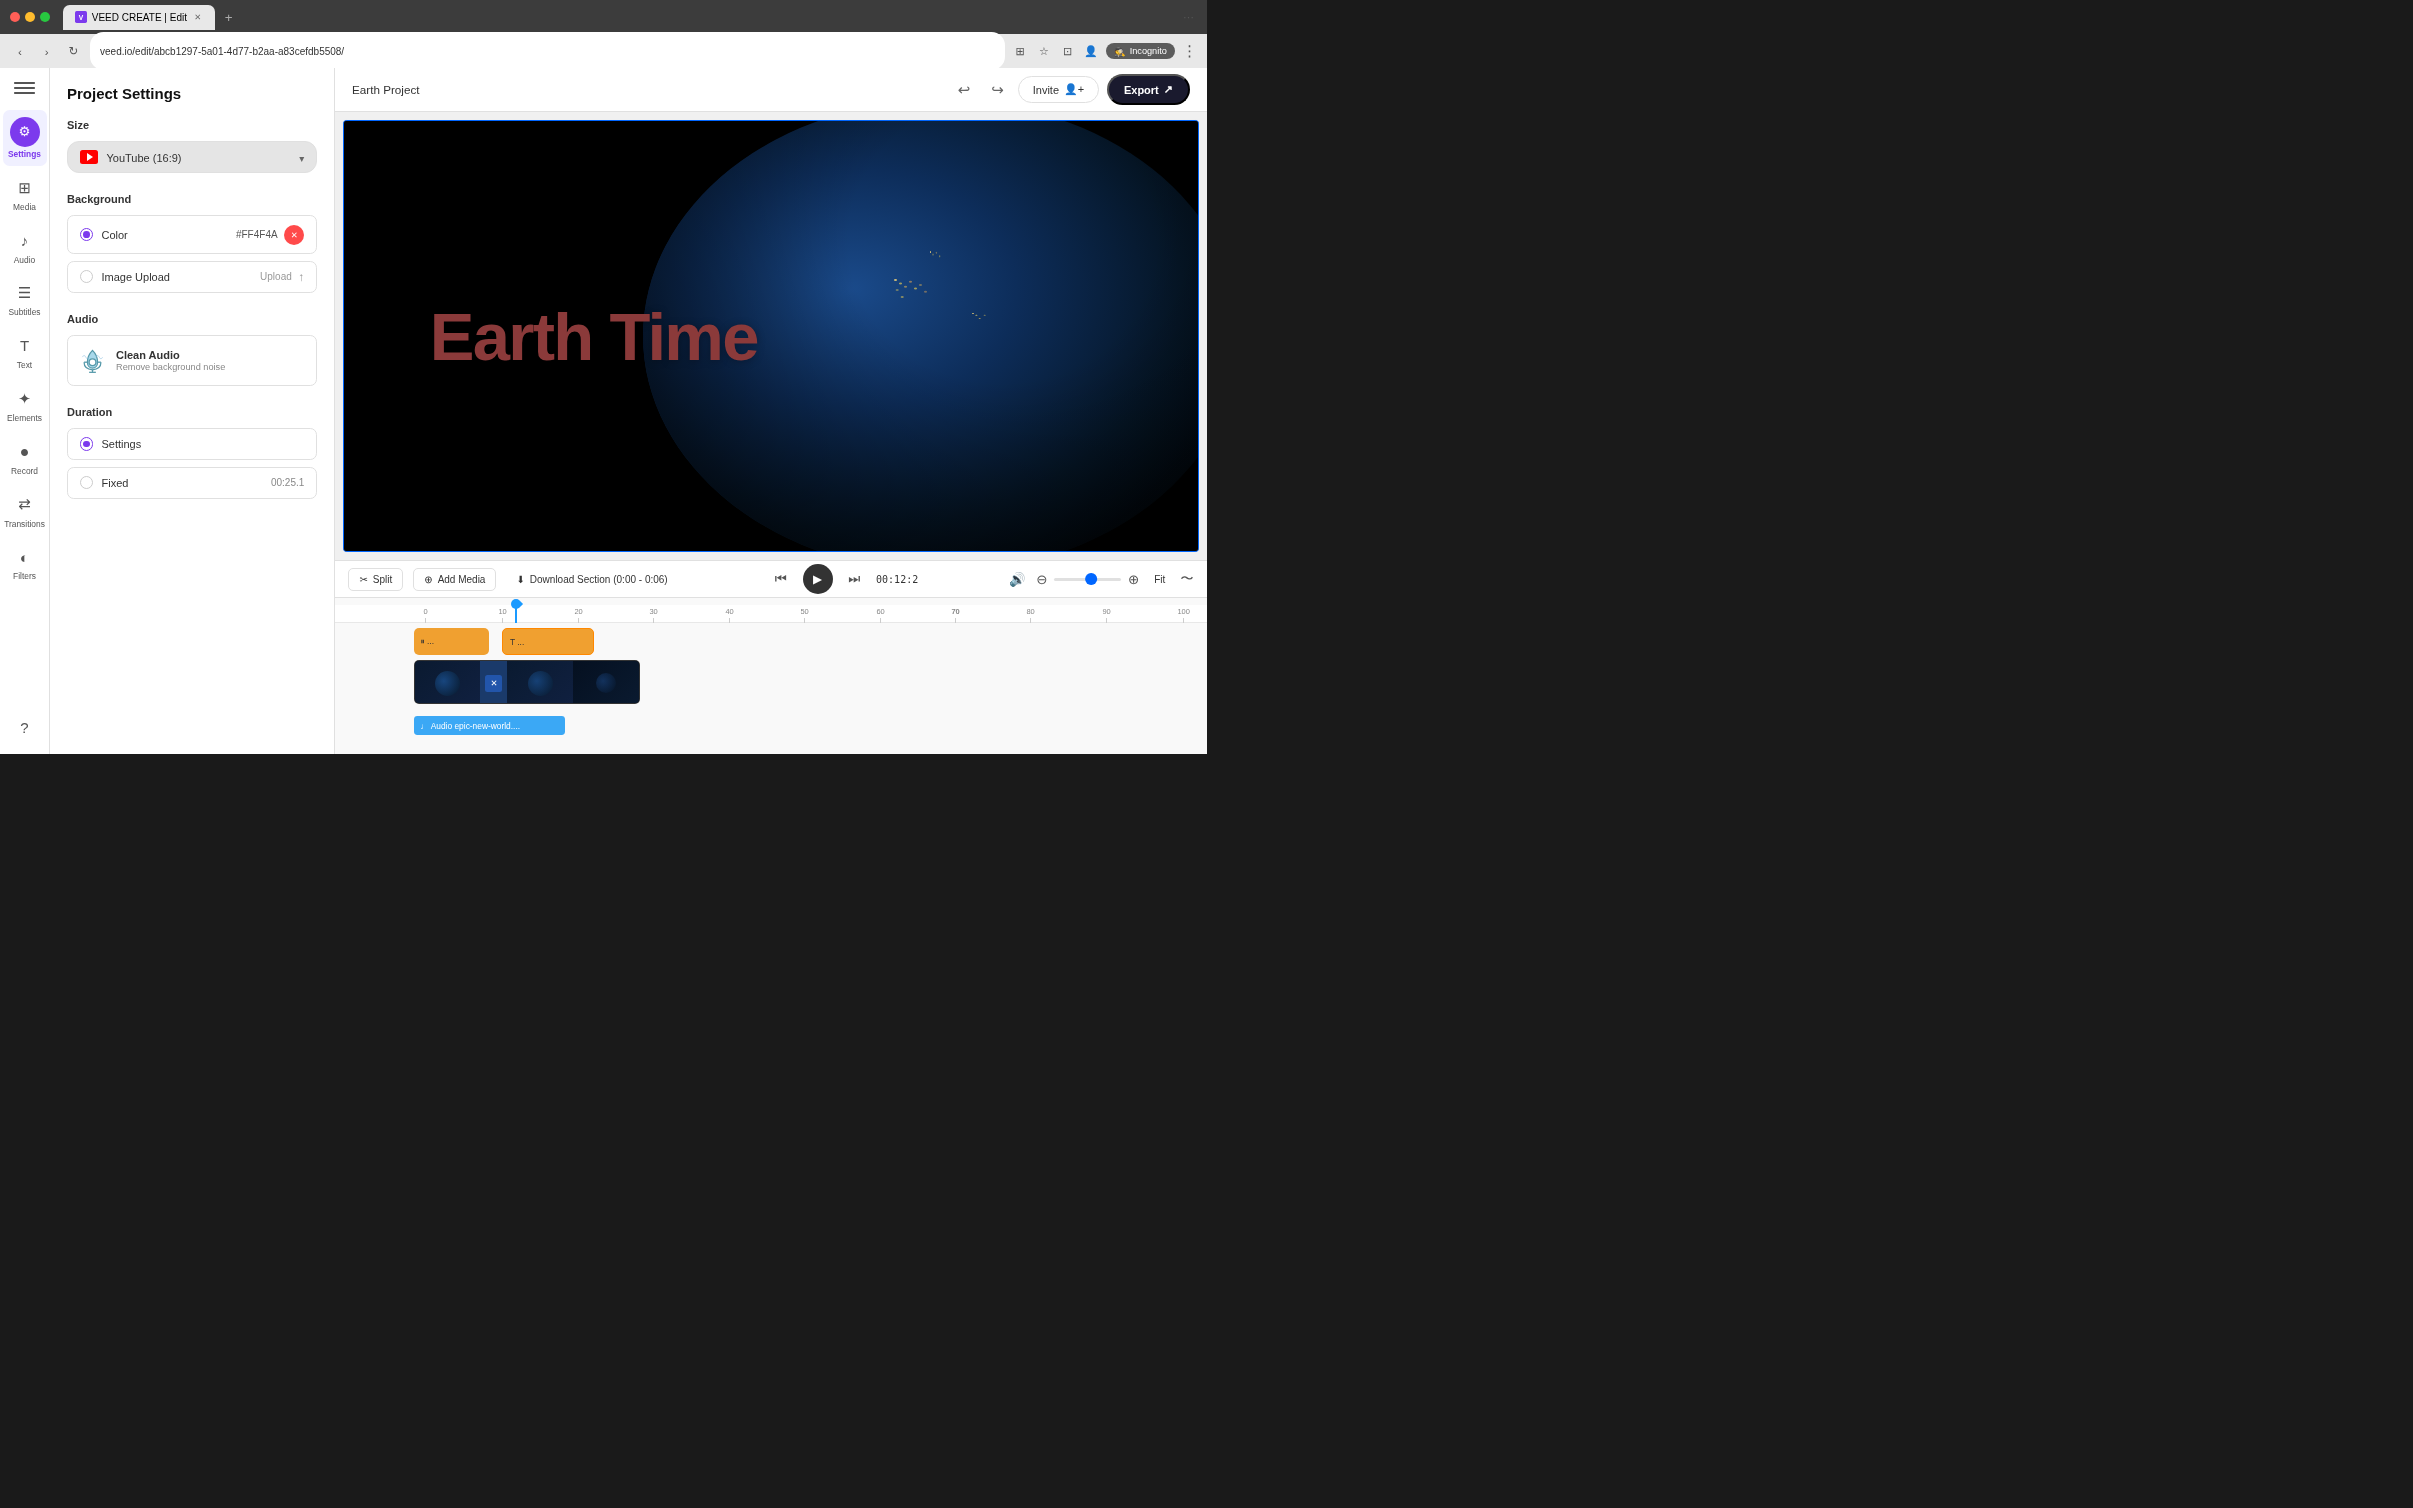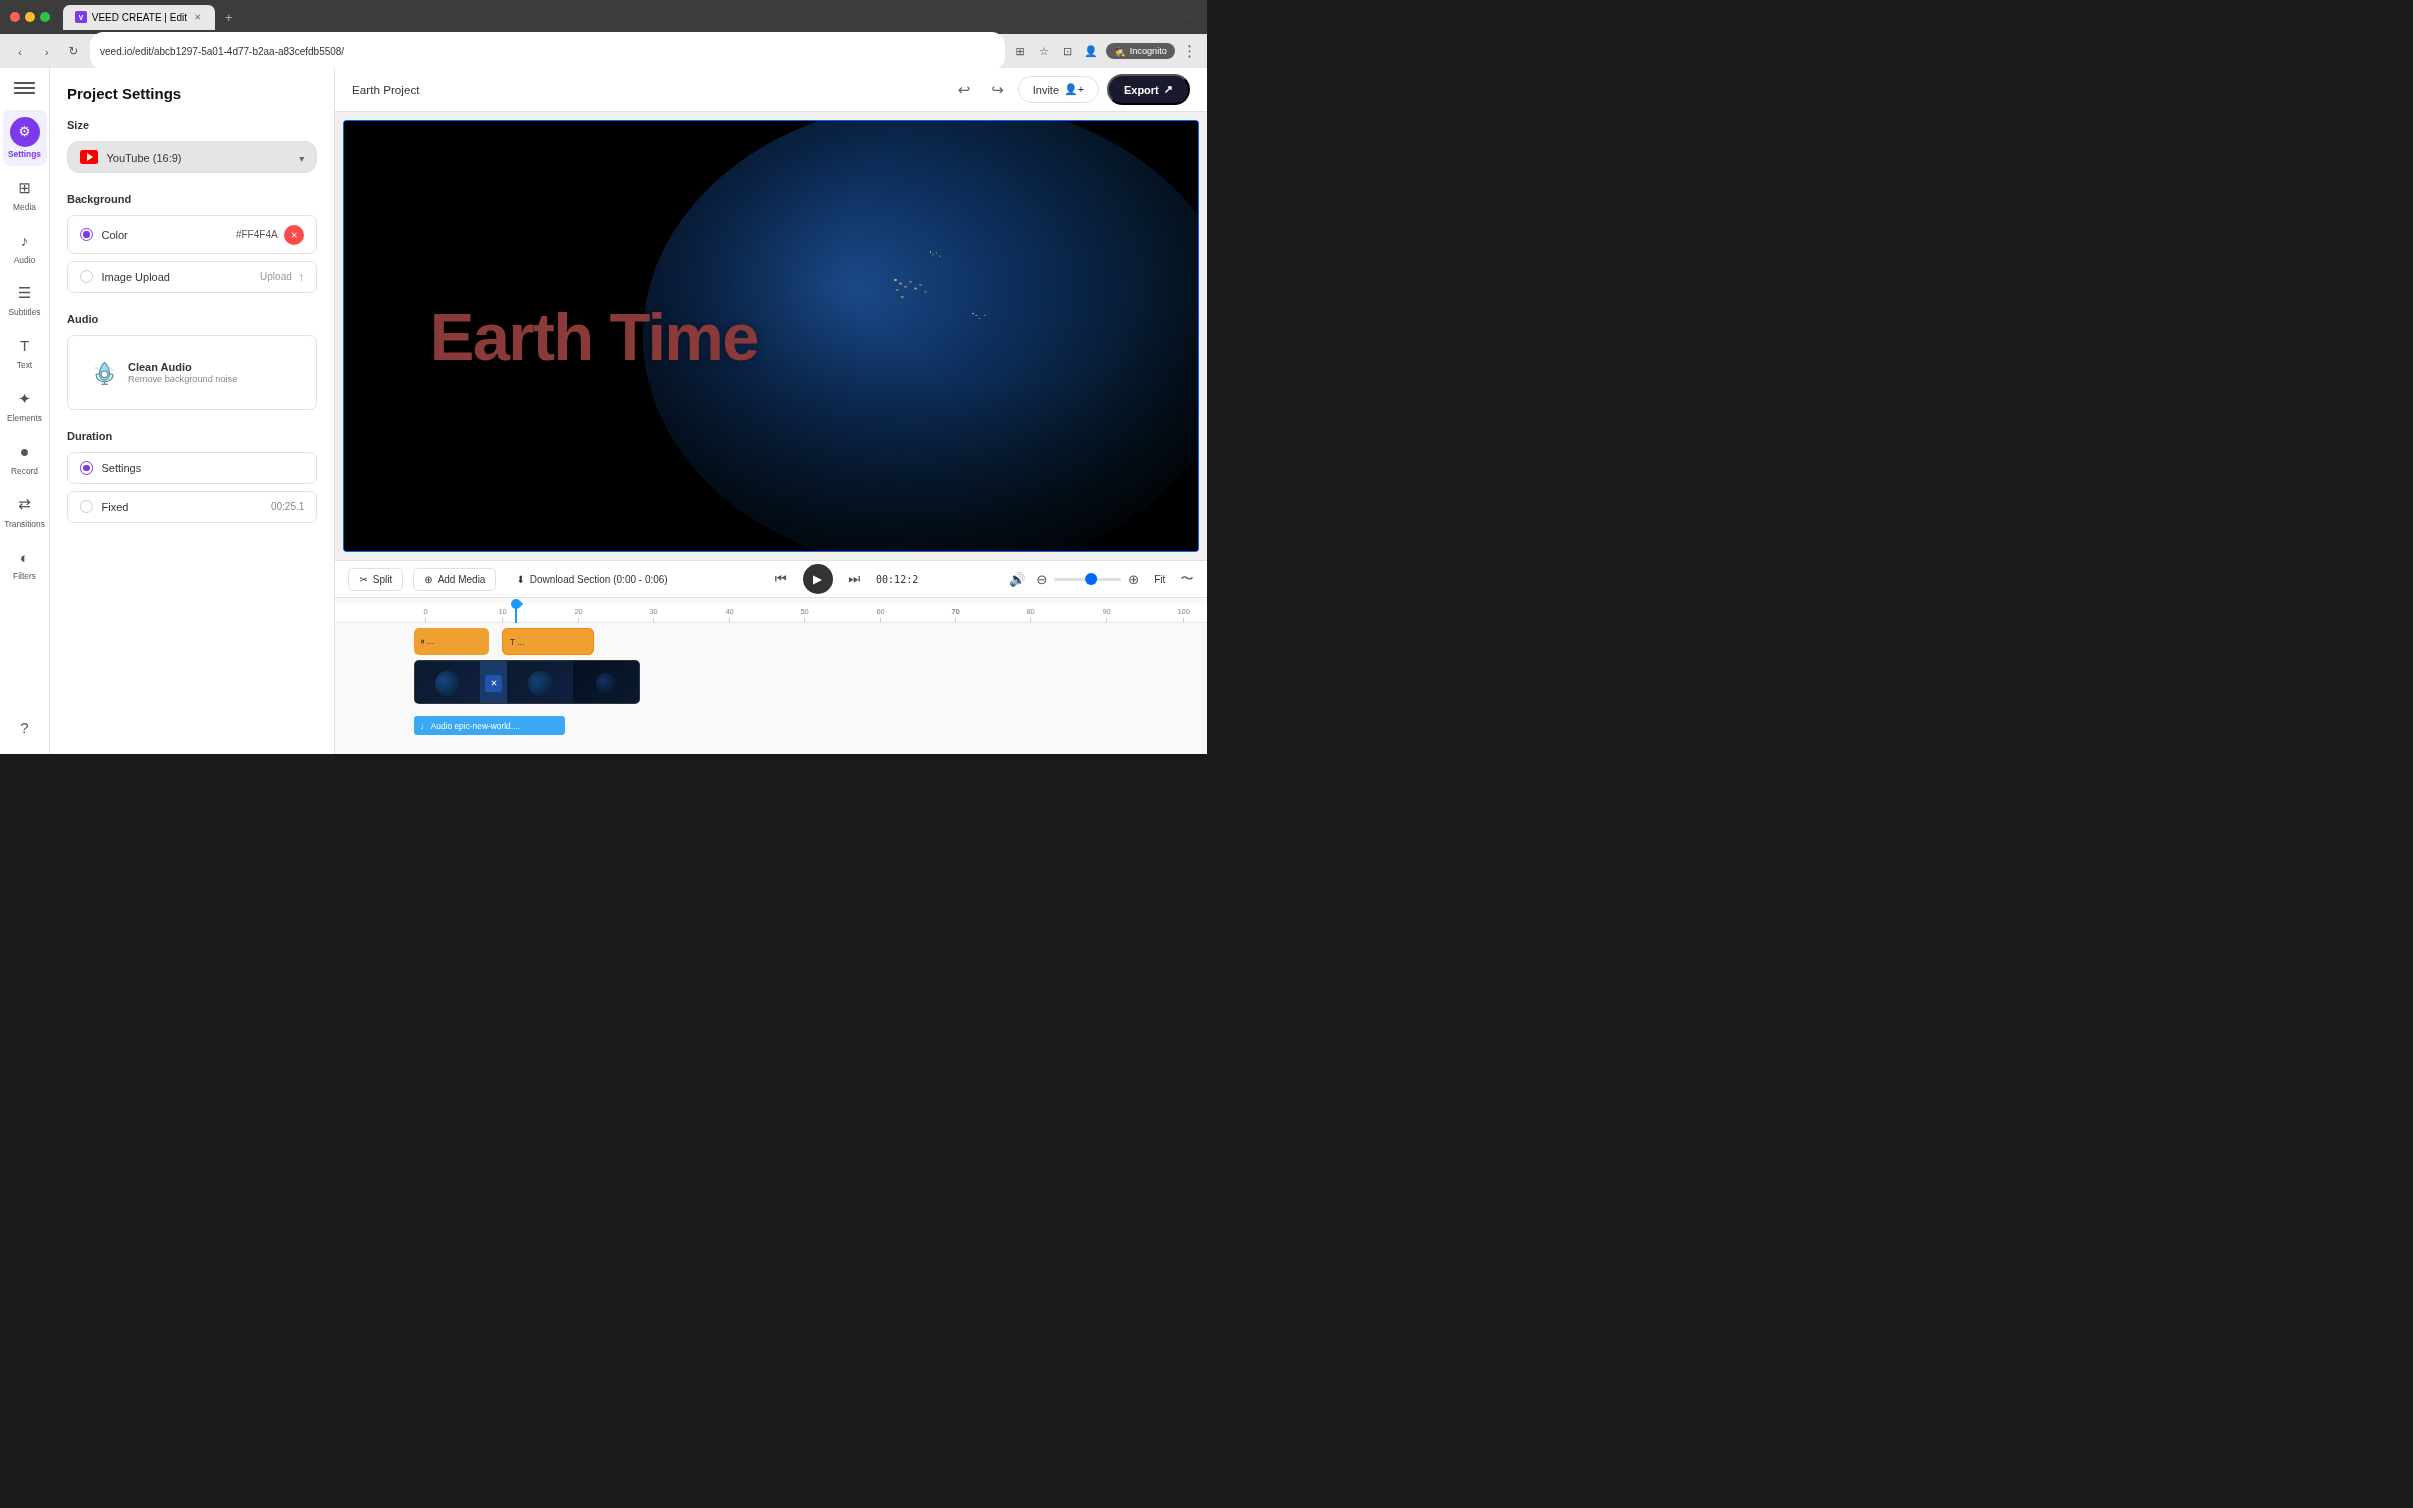--- a/index.html
+++ b/index.html
@@ -60,21 +60,21 @@
     .radio-btn { width: 13.4px; height: 13.4px; border-radius: 50%; border: 1.7px solid #7c3aed; display: flex; align-items: center; justify-content: center; margin-right: 8.4px; flex-shrink: 0; }
     .radio-btn.checked::after { content: ''; width: 6.7px; height: 6.7px; border-radius: 50%; background: #7c3aed; }
     .radio-btn.unchecked { border-color: #ccc; }
     .bg-option-label { flex: 1; font-size: 11px; color: #333; }
     .color-value { font-size: 10px; color: #555; margin-right: 6.7px; }
     .color-swatch { width: 20px; height: 20px; border-radius: 50%; background: #ff4a4a; display: flex; align-items: center; justify-content: center; color: white; font-size: 8.4px; cursor: pointer; flex-shrink: 0; }
     .upload-btn { font-size: 10px; color: #999; margin-right: 6.7px; }
     .upload-icon { color: #999; font-size: 11.7px; }
 
     
-    .clean-audio-card { border: 1.3px solid #e0e0e0; border-radius: 6.7px; padding: 23px; display: flex; align-items: center; gap: 10px; cursor: pointer; }
+    .clean-audio-card { border: 1.3px solid #e0e0e0; border-radius: 6.7px; padding: 11px; display: flex; align-items: center; gap: 10px; cursor: pointer; }
     .clean-audio-icon { width: 27px; height: 27px; flex-shrink: 0; }
     .clean-audio-title { font-size: 11px; font-weight: 600; color: #333; }
     .clean-audio-sub { font-size: 9.2px; color: #888; margin-top: 1px; }
 
     
     .duration-option { display: flex; align-items: center; padding: 8.4px 11.7px; border: 1.3px solid #e0e0e0; border-radius: 6.7px; margin-bottom: 6.7px; cursor: pointer; }
     .duration-value { margin-left: auto; font-size: 10px; color: #888; }
 
     
     .main-area { flex: 1; display: flex; flex-direction: column; overflow: hidden; }

